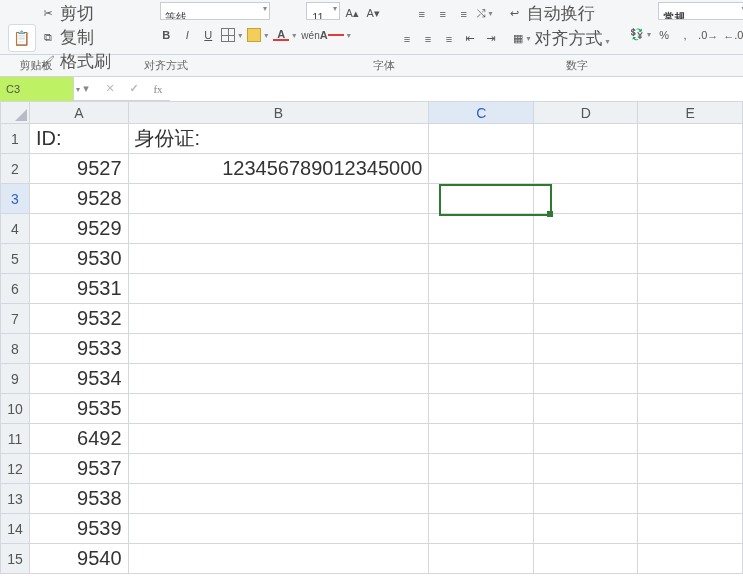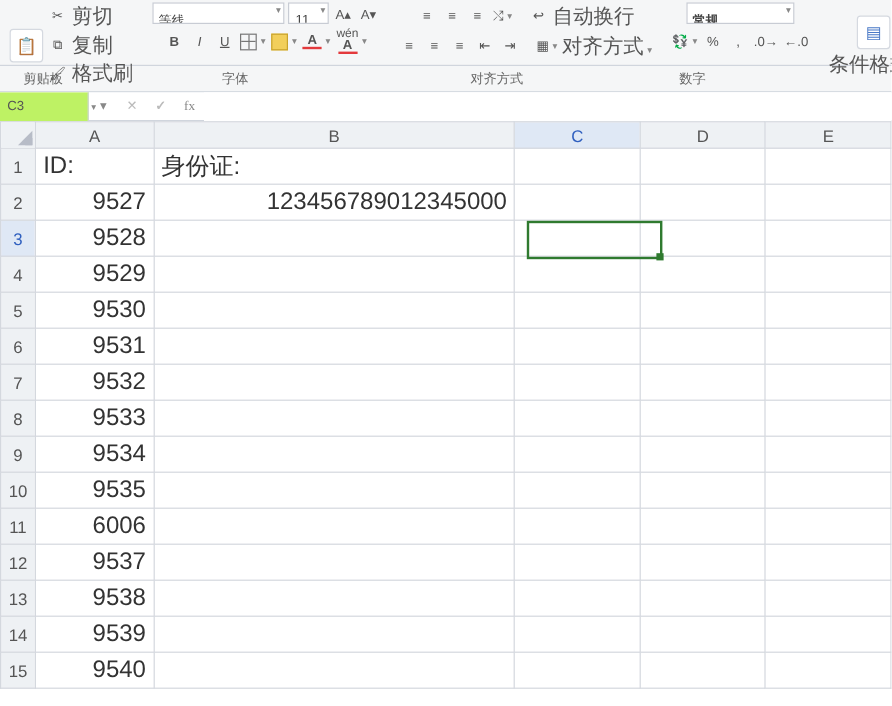--- a/index.html
+++ b/index.html
@@ -42,21 +42,21 @@
   }
   .txt { font-size:17px; color:#555; white-space:nowrap; }
   .drop::after { content:"▾"; font-size:8px; margin-left:3px; color:#888; }
   .big-ico {
     width:28px; height:28px; border:1px solid #d5d9e0; border-radius:3px;
     background:#fff; display:flex; align-items:center; justify-content:center;
     font-size:14px; color:#4a79c7;
   }
   input.combo {
     height:18px; border:1px solid #c8ccd4; background:#fff;
-    font-size:11px; padding:12px 14px 0 4px; color:#444;
+    font-size:11px; padding:12px 14px 0 4px; color:#444;margin-left:33px;
   }
   .combo-wrap { position:relative; }
   .combo-wrap::after {
     content:"▾"; position:absolute; right:3px; top:2px; font-size:8px; color:#888; pointer-events:none;
   }
   .under-a { width:16px; height:2px; background:#e3393c; display:block; }
   .under-a2 { width:16px; height:2px; background:#e3393c; display:block; }
   .bord-icon {
     width:14px;height:14px;border:1px solid #777;display:inline-block;
     background:
@@ -187,21 +187,21 @@
       <span class="btn drop">
           <span class="fill-icon"></span>
         </span>
       <span class="btn drop">
         <span style="display:inline-flex;flex-direction:column;align-items:center">
           <span style="font-weight:bold;font-size:11px;line-height:10px">A</span>
           <span class="under-a"></span>
         </span>
       </span>
       <span class="btn drop">
-        <span style="display:inline-flex;flex-direction:column;align-items:center">
+        <span style="display:inline-flex;flex-direction:row;align-items:center">
           <span style="font-size:10px;line-height:9px">wén</span>
           <span style="font-weight:bold;font-size:11px;line-height:10px">A</span>
           <span class="under-a2"></span>
         </span>
       </span>
     </div>
   </div>
 
   <div class="sep"></div>
 
@@ -254,22 +254,22 @@
         <div class="big-ico">▦</div>
         <span class="txt">套用</span>
         <span class="txt drop">表格格式</span>
       </div>
     </div>
   </div>
 </div>
 
 <div class="labels">
   <span style="width:72px">剪贴板</span>
+  <span style="width:188px">对齐方式</span>
   <span style="width:248px">字体</span>
-  <span style="width:188px">对齐方式</span>
   <span style="width:138px">数字</span>
 </div>
 
 <div class="fxbar">
   <input class="namebox" value="C3" style="">
   <span class="fx-btn">▾</span>
   <span class="fx-btn" style="color:#bbb">✕</span>
   <span class="fx-btn check" style="color:#bbb">✓</span>
   <span class="fx-btn fx">fx</span>
   <input class="fx-input" value="" style="">
@@ -371,21 +371,21 @@
         <tr>
           <th class="rowhdr">10</th>
           <td class="cell right">9535</td>
           <td class="cell left"></td>
           <td class="cell left"></td>
           <td class="cell left"></td>
           <td class="cell left"></td>
         </tr>
         <tr>
           <th class="rowhdr">11</th>
-          <td class="cell right">6006</td>
+          <td class="cell right">6492</td>
           <td class="cell left"></td>
           <td class="cell left"></td>
           <td class="cell left"></td>
           <td class="cell left"></td>
         </tr>
         <tr>
           <th class="rowhdr">12</th>
           <td class="cell right">9537</td>
           <td class="cell left"></td>
           <td class="cell left"></td>

